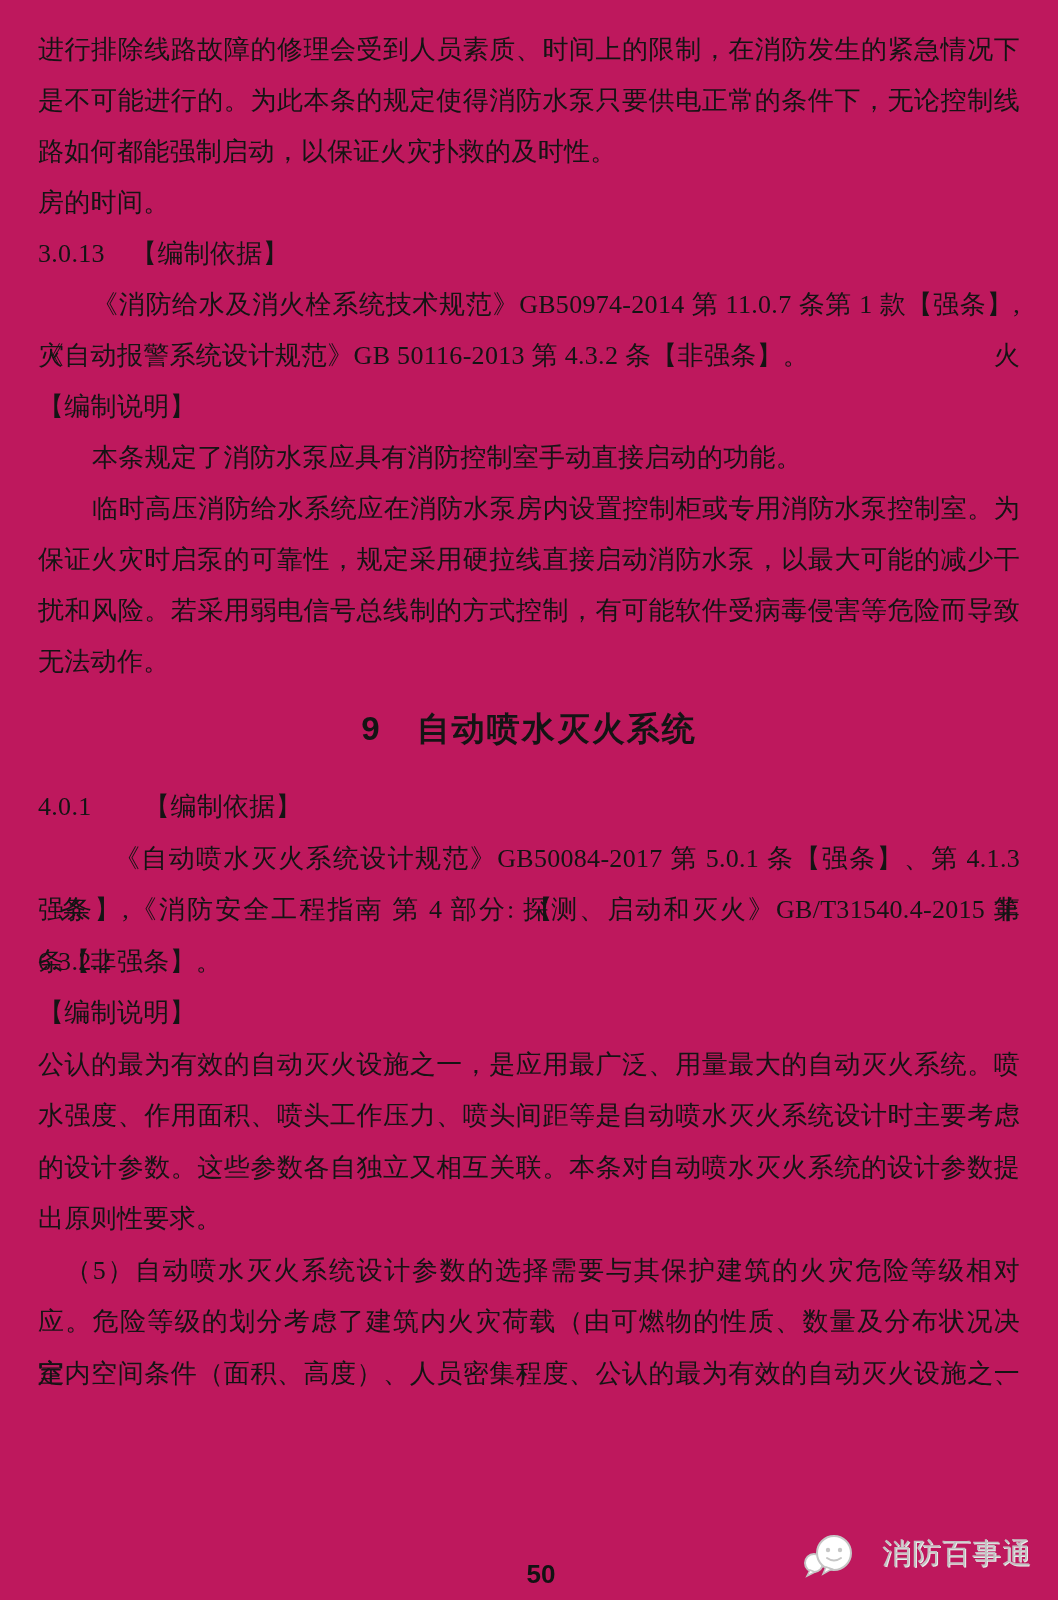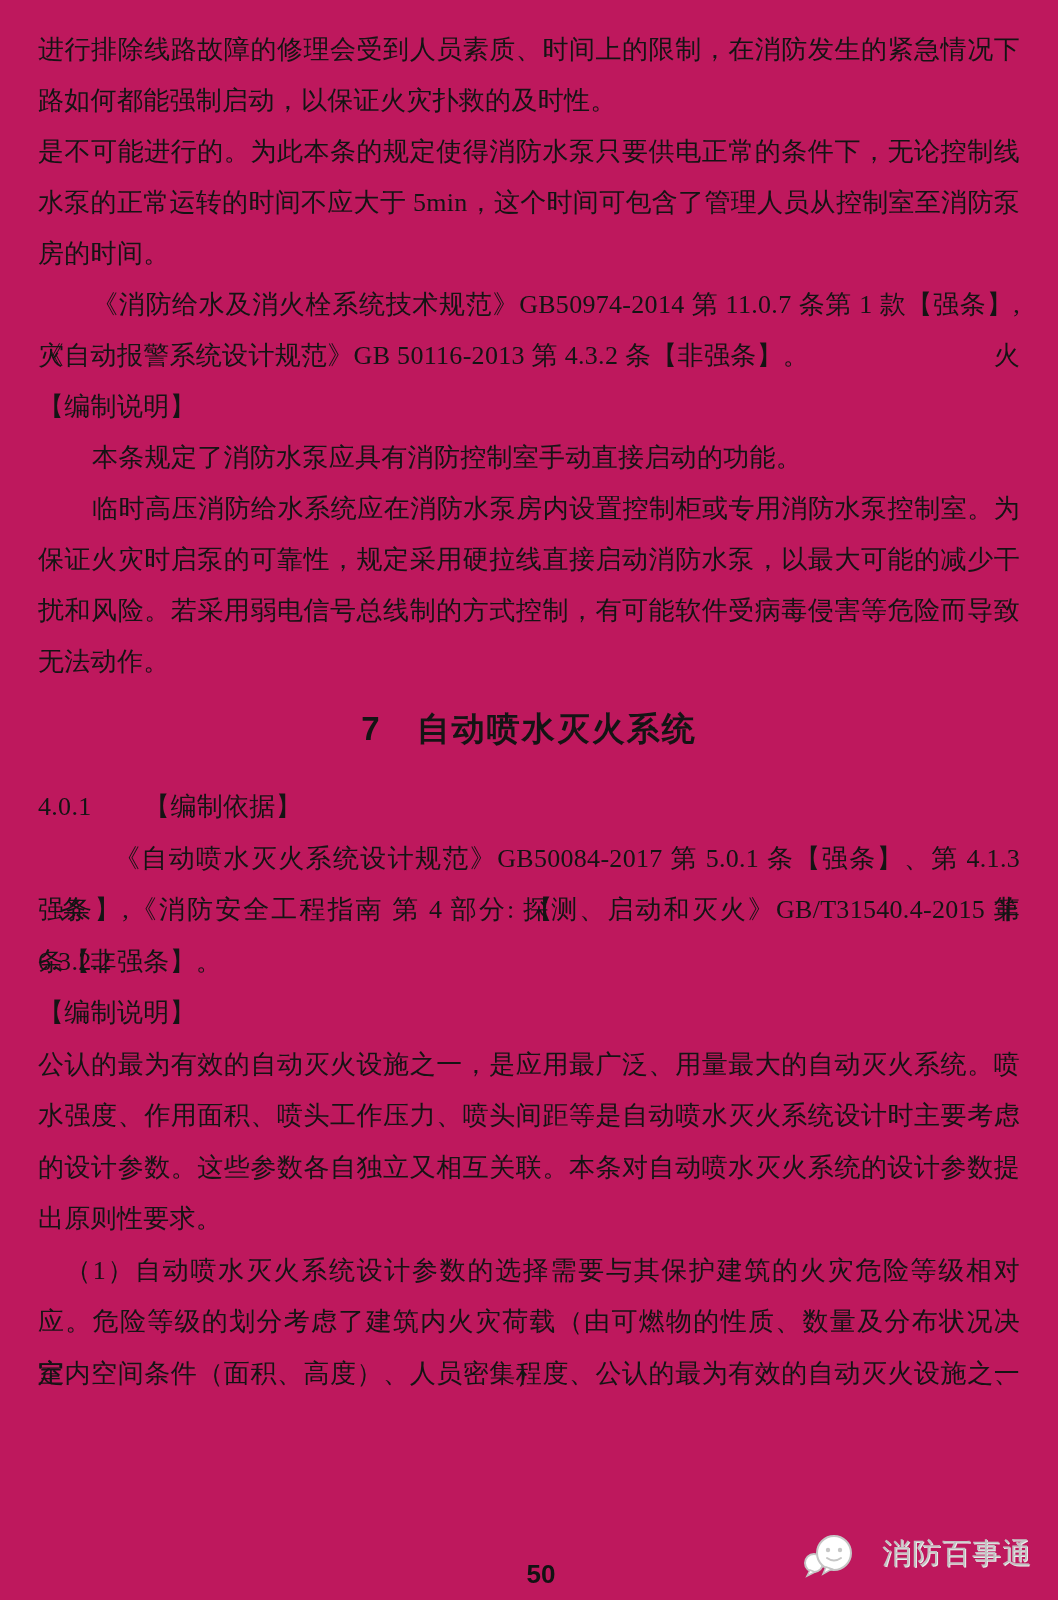--- a/index.html
+++ b/index.html
@@ -78,43 +78,43 @@
   }
   .wm-icon { display: block; }
 </style>
 </head>
 <body>
 
 <div class="page">
 
   <div class="body-col">
       <div class="line sec-a full">进行排除线路故障的修理会受到人员素质、时间上的限制，在消防发生的紧急情况下</div>
+      <div class="line sec-a full">是不可能进行的。为此本条的规定使得消防水泵只要供电正常的条件下，无论控制线</div>
       <div class="line sec-a">路如何都能强制启动，以保证火灾扑救的及时性。</div>
-      <div class="line sec-a full">是不可能进行的。为此本条的规定使得消防水泵只要供电正常的条件下，无论控制线</div>
-      <div class="line sec-a full">水泵的正常运转的时间不应大于 5min，这个时间可包含了管理人员从控制室至消防泵</div>
       <div class="line sec-a">房的时间。</div>
+      <div class="line sec-a label">3.0.13　【编制依据】</div>
       <div class="line sec-a full" style="text-indent: 54px;">《消防给水及消火栓系统技术规范》GB50974-2014 第 11.0.7 条第 1 款【强条】,《火</div>
       <div class="line sec-a">灾自动报警系统设计规范》GB 50116-2013 第 4.3.2 条【非强条】。</div>
       <div class="line sec-a label">【编制说明】</div>
       <div class="line sec-a" style="text-indent: 54px;">本条规定了消防水泵应具有消防控制室手动直接启动的功能。</div>
       <div class="line sec-a full" style="text-indent: 54px;">临时高压消防给水系统应在消防水泵房内设置控制柜或专用消防水泵控制室。为</div>
       <div class="line sec-a full">保证火灾时启泵的可靠性，规定采用硬拉线直接启动消防水泵，以最大可能的减少干</div>
       <div class="line sec-a full">扰和风险。若采用弱电信号总线制的方式控制，有可能软件受病毒侵害等危险而导致</div>
       <div class="line sec-a">无法动作。</div>
-      <div class="line sec-b heading">7　自动喷水灭火系统</div>
+      <div class="line sec-b heading">9　自动喷水灭火系统</div>
       <div class="line sec-b subsection">4.0.1　　【编制依据】</div>
       <div class="line sec-b full" style="text-indent: 54px; margin-left: 22px;">《自动喷水灭火系统设计规范》GB50084-2017 第 5.0.1 条【强条】、第 4.1.3 条【非</div>
       <div class="line sec-b full">强条】,《消防安全工程指南 第 4 部分: 探测、启动和灭火》GB/T31540.4-2015 第 6.3.2.2</div>
       <div class="line sec-b">条【非强条】。</div>
       <div class="line sec-b label">【编制说明】</div>
       <div class="line sec-b full">公认的最为有效的自动灭火设施之一，是应用最广泛、用量最大的自动灭火系统。喷</div>
       <div class="line sec-b full">水强度、作用面积、喷头工作压力、喷头间距等是自动喷水灭火系统设计时主要考虑</div>
       <div class="line sec-b full">的设计参数。这些参数各自独立又相互关联。本条对自动喷水灭火系统的设计参数提</div>
       <div class="line sec-b">出原则性要求。</div>
-      <div class="line sec-b full" style="text-indent: 27px;">（1）自动喷水灭火系统设计参数的选择需要与其保护建筑的火灾危险等级相对</div>
+      <div class="line sec-b full" style="text-indent: 27px;">（5）自动喷水灭火系统设计参数的选择需要与其保护建筑的火灾危险等级相对</div>
       <div class="line sec-b full">应。危险等级的划分考虑了建筑内火灾荷载（由可燃物的性质、数量及分布状况决定）、</div>
       <div class="line sec-b full">室内空间条件（面积、高度）、人员密集程度、公认的最为有效的自动灭火设施之一</div>
     </div>
 
   <div class="watermark">
     <svg class="wm-icon" width="56" height="48" viewBox="0 0 56 48" aria-hidden="true">
       <g fill="#ffffff" stroke="#c6c6c6" stroke-width="2">
         <circle cx="12" cy="33" r="9"></circle>
         <path d="M8 40 L5 46 L13 42 Z" stroke-width="1.5"></path>
         <circle cx="32" cy="23" r="17"></circle>

